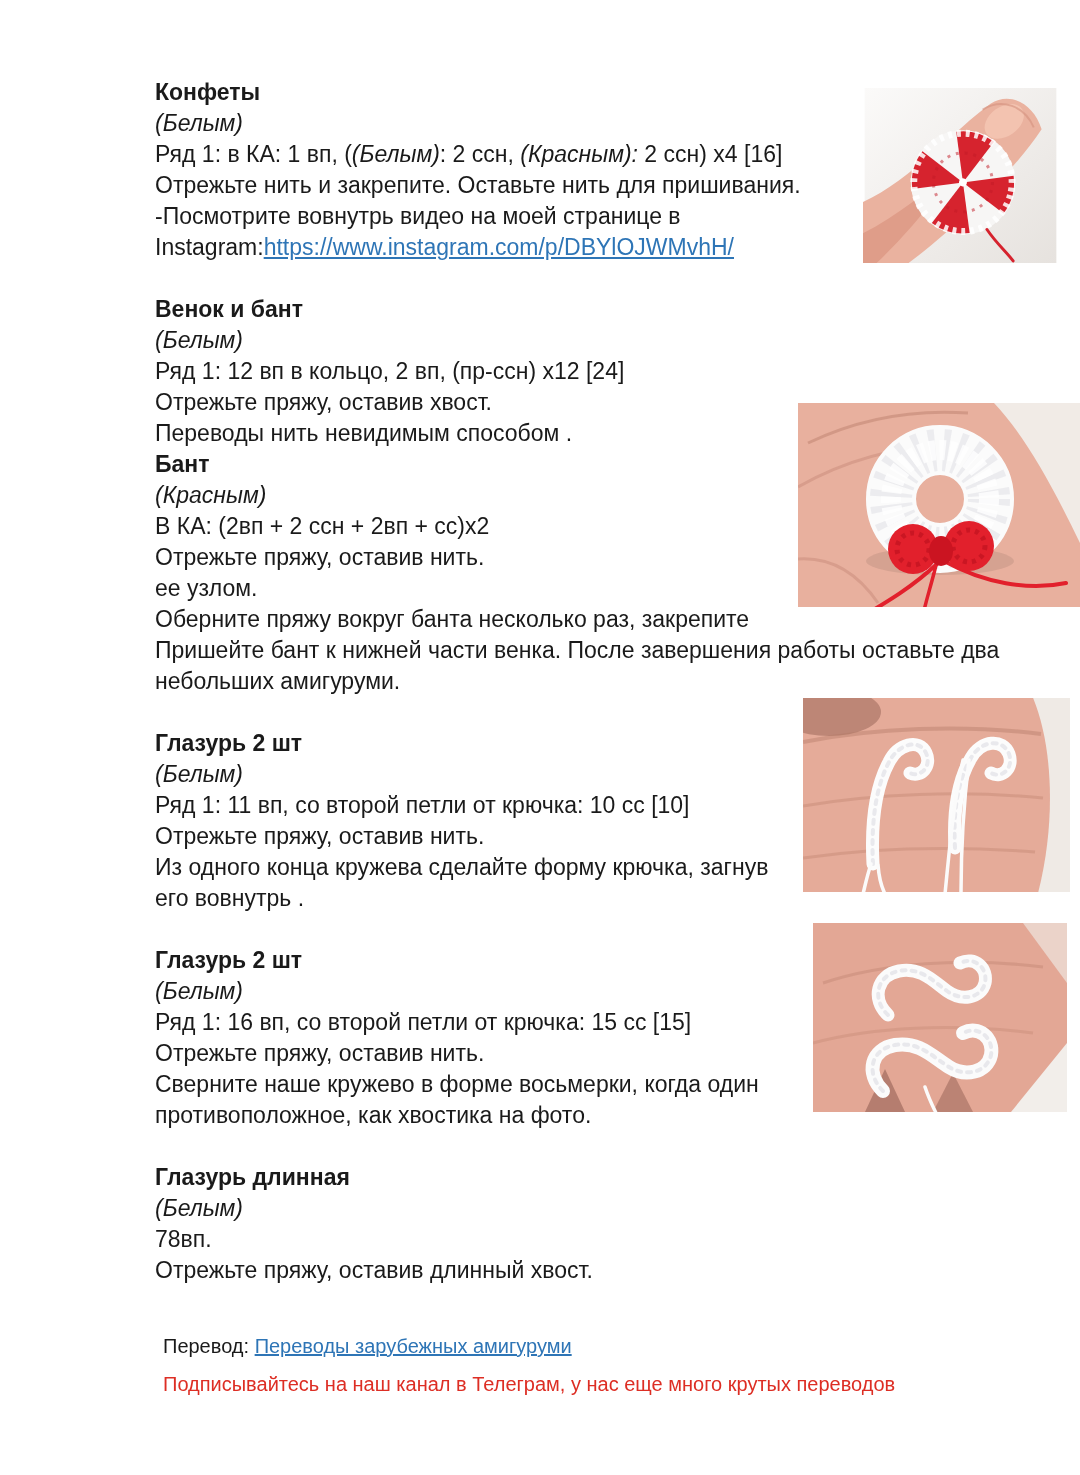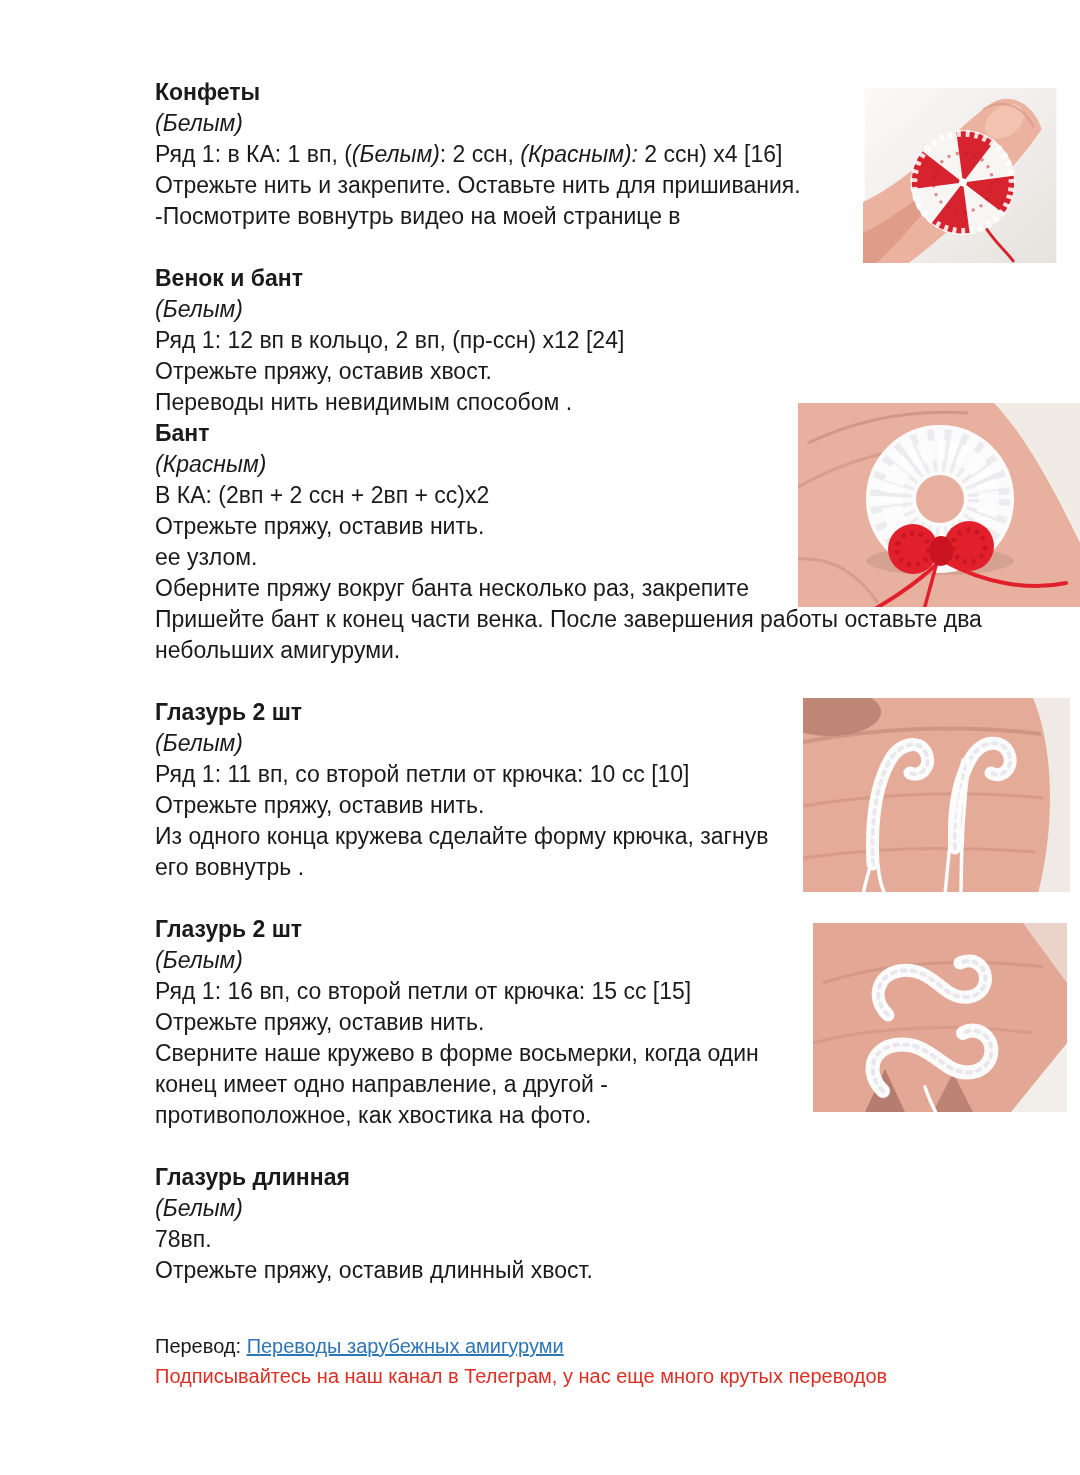--- a/index.html
+++ b/index.html
@@ -30,21 +30,21 @@
   .seg{font-style:normal;font-weight:normal;}
   .bold{font-weight:bold;}
   .italic{font-style:italic;}
   a.link{
     color:var(--link,#2e75b6);
     text-decoration:underline;
     cursor:pointer;
   }
   .footer{margin-top:45px;}
   .footer p{
-    margin:0;
+    margin:8px;
     font-size:20px;
     line-height:30px;
     white-space:pre;
   }
   .footer .subscribe{color:var(--red,#dd2e24);}
   .photo{
     position:absolute;
     display:block;
   }
   .photo svg{display:block;width:100%;height:100%;}
@@ -59,51 +59,51 @@
 <div class="page">
 
   <div class="content">
     <div id="sections">
         <div class="section">
           <p class="line"><span class="seg bold">Конфеты</span></p>
           <p class="line"><span class="seg italic">(Белым)</span></p>
           <p class="line"><span class="seg">Ряд 1: в КА: 1 вп, (</span><span class="seg italic">(Белым)</span><span class="seg">: 2 ссн, </span><span class="seg italic">(Красным):</span><span class="seg"> 2 ссн) x4 [16]</span></p>
           <p class="line"><span class="seg">Отрежьте нить и закрепите. Оставьте нить для пришивания.</span></p>
           <p class="line"><span class="seg">-Посмотрите вовнутрь видео на моей странице в</span></p>
+          <p class="line"><span class="seg">Instagram:</span><a href="#" class="link">https://www.instagram.com/p/DBYlOJWMvhH/</a></p>
         </div>
         <div class="section">
           <p class="line"><span class="seg bold">Венок и бант</span></p>
           <p class="line"><span class="seg italic">(Белым)</span></p>
           <p class="line"><span class="seg">Ряд 1: 12 вп в кольцо, 2 вп, (пр-ссн) x12 [24]</span></p>
           <p class="line"><span class="seg">Отрежьте пряжу, оставив хвост.</span></p>
           <p class="line"><span class="seg">Переводы нить невидимым способом .</span></p>
           <p class="line"><span class="seg bold">Бант</span></p>
           <p class="line"><span class="seg italic">(Красным)</span></p>
           <p class="line"><span class="seg">В КА: (2вп + 2 ссн + 2вп + сс)x2</span></p>
           <p class="line"><span class="seg">Отрежьте пряжу, оставив нить.</span></p>
           <p class="line"><span class="seg">ее узлом.</span></p>
           <p class="line"><span class="seg">Оберните пряжу вокруг банта несколько раз, закрепите</span></p>
-          <p class="line"><span class="seg">Пришейте бант к конец части венка. После завершения работы оставьте два</span></p>
+          <p class="line"><span class="seg">Пришейте бант к нижней части венка. После завершения работы оставьте два</span></p>
           <p class="line"><span class="seg">небольших амигуруми.</span></p>
         </div>
         <div class="section">
           <p class="line"><span class="seg bold">Глазурь 2 шт</span></p>
           <p class="line"><span class="seg italic">(Белым)</span></p>
           <p class="line"><span class="seg">Ряд 1: 11 вп, со второй петли от крючка: 10 сс [10]</span></p>
           <p class="line"><span class="seg">Отрежьте пряжу, оставив нить.</span></p>
           <p class="line"><span class="seg">Из одного конца кружева сделайте форму крючка, загнув</span></p>
           <p class="line"><span class="seg">его вовнутрь .</span></p>
         </div>
         <div class="section">
           <p class="line"><span class="seg bold">Глазурь 2 шт</span></p>
           <p class="line"><span class="seg italic">(Белым)</span></p>
           <p class="line"><span class="seg">Ряд 1: 16 вп, со второй петли от крючка: 15 сс [15]</span></p>
           <p class="line"><span class="seg">Отрежьте пряжу, оставив нить.</span></p>
           <p class="line"><span class="seg">Сверните наше кружево в форме восьмерки, когда один</span></p>
-          <p class="line"><span class="seg">конец имеет одно направление, а другой -</span></p>
           <p class="line"><span class="seg">противоположное, как хвостика на фото.</span></p>
         </div>
         <div class="section">
           <p class="line"><span class="seg bold">Глазурь длинная</span></p>
           <p class="line"><span class="seg italic">(Белым)</span></p>
           <p class="line"><span class="seg">78вп.</span></p>
           <p class="line"><span class="seg">Отрежьте пряжу, оставив длинный хвост.</span></p>
         </div>
       </div>
     <div class="footer">

